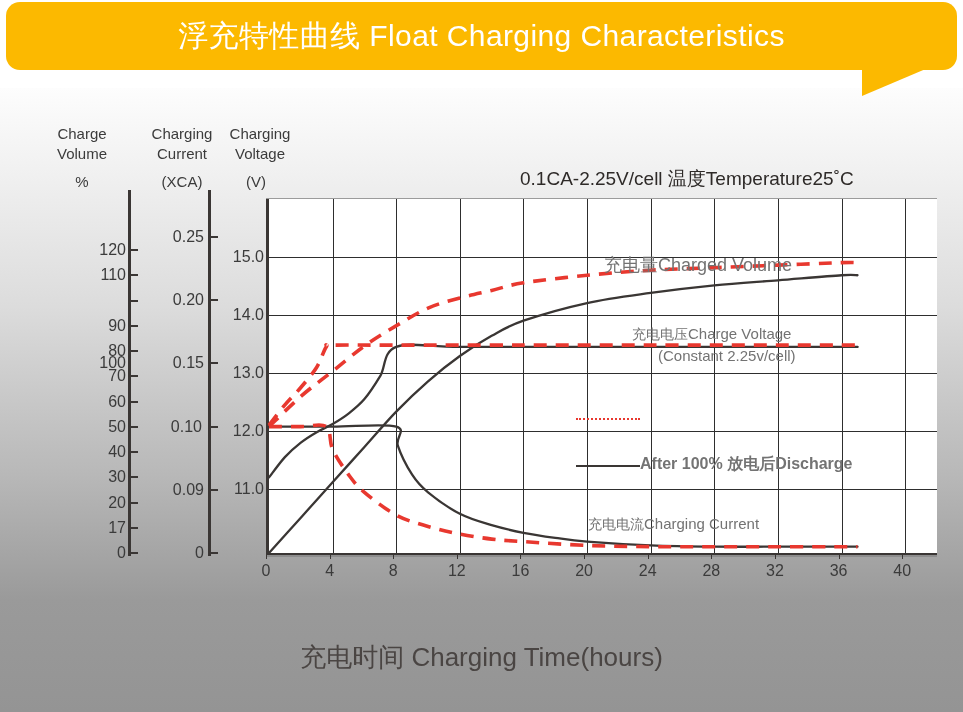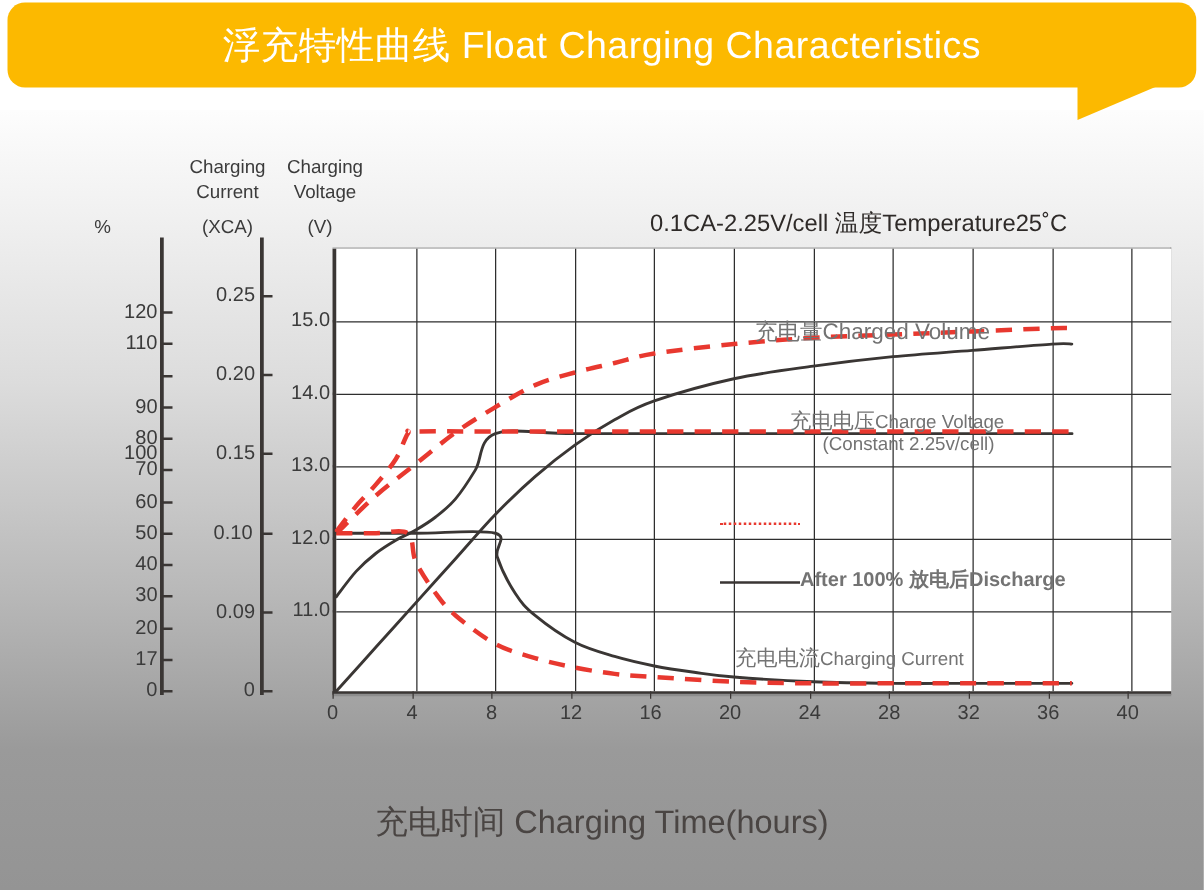--- a/index.html
+++ b/index.html
@@ -127,21 +127,21 @@
     background: #8d8d8d;
   }
   
   .ann {
     position: absolute;
     color: #737373;
     white-space: nowrap;
   }
   .ann .cn { font-size: 18px; }
   .ann .en { font-size: 18px; }
-  .ann.small .cn { font-size: 17px; }
+  .ann.small .cn { font-size: 14px; }
   .ann.small .en { font-size: 15px; }
   .cond {
     position: absolute;
     left: 520px; top: 166px;
     color: #2e2a28;
     font-size: 19px;
     white-space: nowrap;
   }
   
   .lgswatch { position: absolute; height: 0; }
@@ -169,20 +169,24 @@
 
   <div class="bg-panel"></div>
 
   <div class="banner-wrap">
     <div class="banner">
       <div class="banner-title">浮充特性曲线 Float Charging Characteristics</div>
     </div>
     <div class="banner-tail"></div>
   </div>
 
+  <div class="axis-head" style="left:34px; top:124px; width:96px;">
+    <div>Charge</div>
+    <div>Volume</div>
+  </div>
   <div class="axis-unit" style="left:34px; top:173px; width:96px;">%</div>
 
   <div class="axis-head" style="left:134px; top:124px; width:96px;">
     <div>Charging</div>
     <div>Current</div>
   </div>
   <div class="axis-unit" style="left:134px; top:173px; width:96px;">(XCA)</div>
 
   <div class="axis-head" style="left:212px; top:124px; width:96px;">
     <div>Charging</div>

